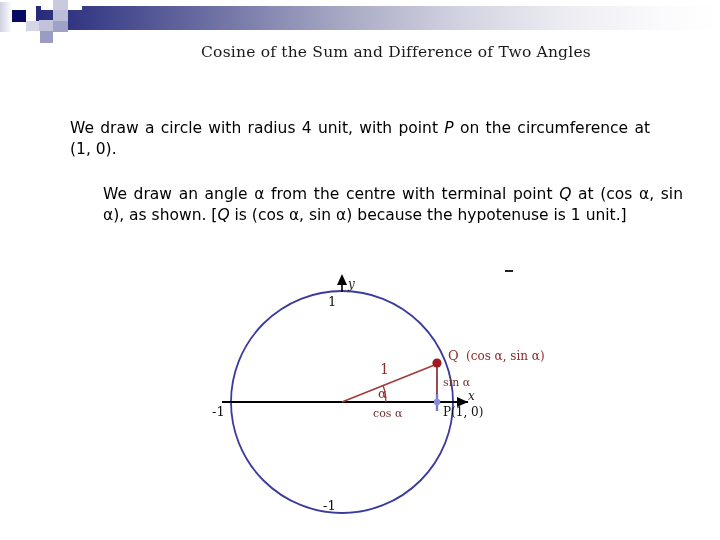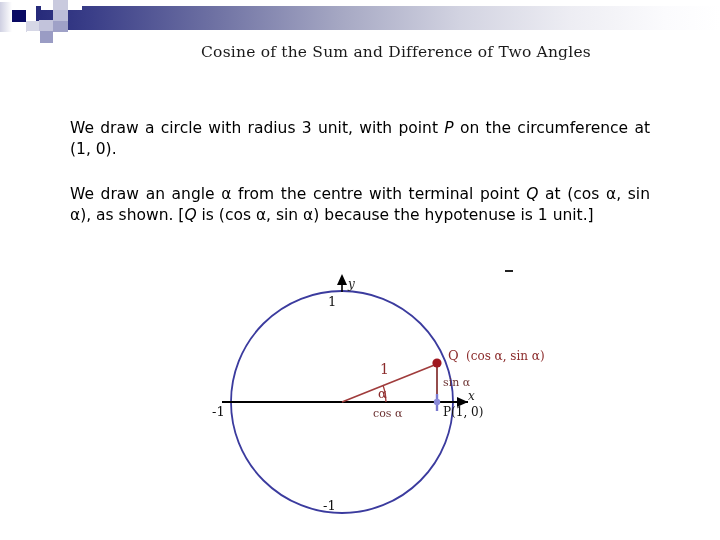--- a/index.html
+++ b/index.html
@@ -74,21 +74,21 @@
     position: absolute;
     left: 70px;
     width: 580px;
     font-family: "DejaVu Sans", sans-serif;
     font-size: 15.5px;
     line-height: 21px;
     color: #000000;
     text-align: justify;
   }
   #para-1 { top: 118px; }
-  #para-2 { top: 184px; }
+  #para-2 { top: 184px; margin-left: 33px; }
   .para i { font-style: italic; }
 
   
   #diagram {
     position: absolute;
     left: 200px;
     top: 262px;
     width: 360px;
     height: 268px;
   }
@@ -107,21 +107,21 @@
   <div class="sq sq-e"></div>
   <div class="sq sq-f"></div>
   <div class="sq sq-g"></div>
   <div class="sq sq-h"></div>
   <div class="sq sq-i"></div>
   <div class="sq sq-j"></div>
 </div>
 
 <div id="slide-title">Cosine of the Sum and Difference of Two Angles</div>
 
-<div class="para" id="para-1"><span>We draw a circle with radius 3 unit, with point </span><i>P</i><span> on the circumference at (1, 0).</span></div>
+<div class="para" id="para-1"><span>We draw a circle with radius 4 unit, with point </span><i>P</i><span> on the circumference at (1, 0).</span></div>
 
 <div class="para" id="para-2"><span>We draw an angle α from the centre with terminal point </span><i>Q</i><span> at (cos α, sin α), as shown. [</span><i>Q</i><span> is (cos α, sin α) because the hypotenuse is 1 unit.]</span></div>
 
 <div id="diagram">
   <svg width="360" height="268" viewBox="0 0 360 268" xmlns="http://www.w3.org/2000/svg">
 
     <line x1="305" y1="9" x2="313" y2="9" stroke="#222" stroke-width="2"></line>
 
     <circle cx="142" cy="140" r="111" fill="none" stroke="#3b3b9e" stroke-width="1.8"></circle>
 

